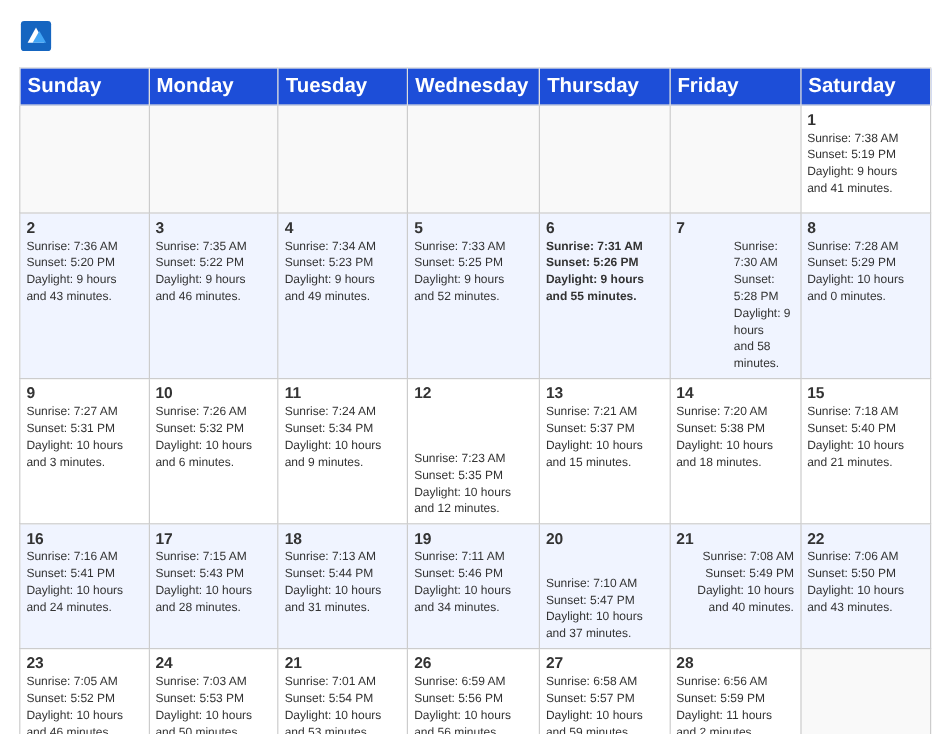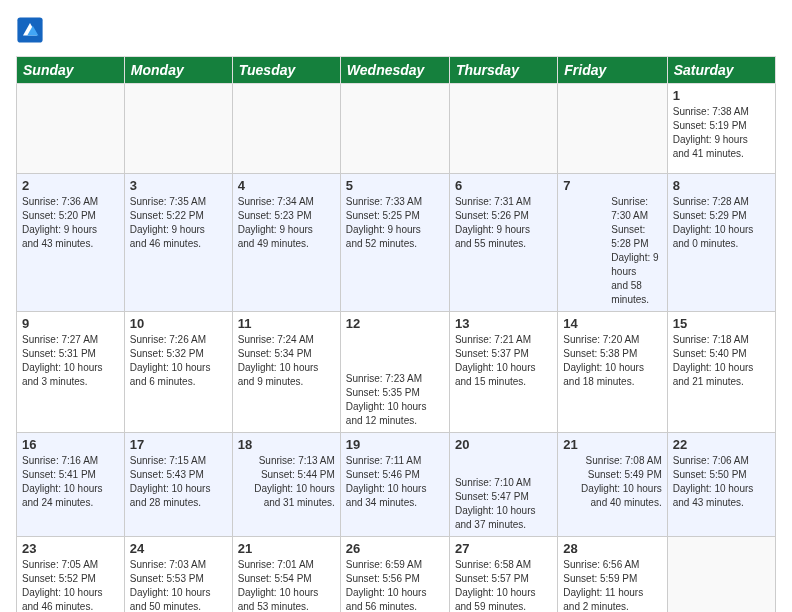--- a/index.html
+++ b/index.html
@@ -42,28 +42,27 @@
     }
     .location {
       font-size: 15px;
       color: #555;
     }
     .calendar {
       width: 100%;
       border-collapse: collapse;
     }
     .calendar th {
-      background: #15803d;
+      background: #1d4ed8;
       color: #fff;
-      font-size: 14px;
+      font-size: 17px;
       font-weight: bold;
       padding: 5px 6px;
       text-align: left;
       border: 1px solid #ddd;
-      font-style: italic;
     }
     .calendar td {
       border: 1px solid #ccc;
       vertical-align: top;
       padding: 4px 5px;
       width: 110px;
       min-height: 80px;
       height: 90px;
       font-size: 10.5px;
       color: #333;
@@ -160,21 +159,21 @@
         </td>
         <td>
           <span class="day-num">5</span>
           <div class="day-info" style="white-space: pre-line;">Sunrise: 7:33 AM
 Sunset: 5:25 PM
 Daylight: 9 hours
 and 52 minutes.</div>
         </td>
         <td>
           <span class="day-num">6</span>
-          <div class="day-info" style="white-space: pre-line;">Sunrise: 7:31 AM
+          <div class="day-info" style="white-space: pre-line; font-weight: bold;">Sunrise: 7:31 AM
 Sunset: 5:26 PM
 Daylight: 9 hours
 and 55 minutes.</div>
         </td>
         <td>
           <span class="day-num">7</span>
           <div class="day-info" style="white-space: pre-line; margin-left: 48px;">Sunrise: 7:30 AM
 Sunset: 5:28 PM
 Daylight: 9 hours
 and 58 minutes.</div>
@@ -248,21 +247,21 @@
         </td>
         <td>
           <span class="day-num">17</span>
           <div class="day-info" style="white-space: pre-line;">Sunrise: 7:15 AM
 Sunset: 5:43 PM
 Daylight: 10 hours
 and 28 minutes.</div>
         </td>
         <td>
           <span class="day-num">18</span>
-          <div class="day-info" style="white-space: pre-line; text-align: right;">Sunrise: 7:13 AM
+          <div class="day-info" style="white-space: pre-line;">Sunrise: 7:13 AM
 Sunset: 5:44 PM
 Daylight: 10 hours
 and 31 minutes.</div>
         </td>
         <td>
           <span class="day-num">19</span>
           <div class="day-info" style="white-space: pre-line;">Sunrise: 7:11 AM
 Sunset: 5:46 PM
 Daylight: 10 hours
 and 34 minutes.</div>

